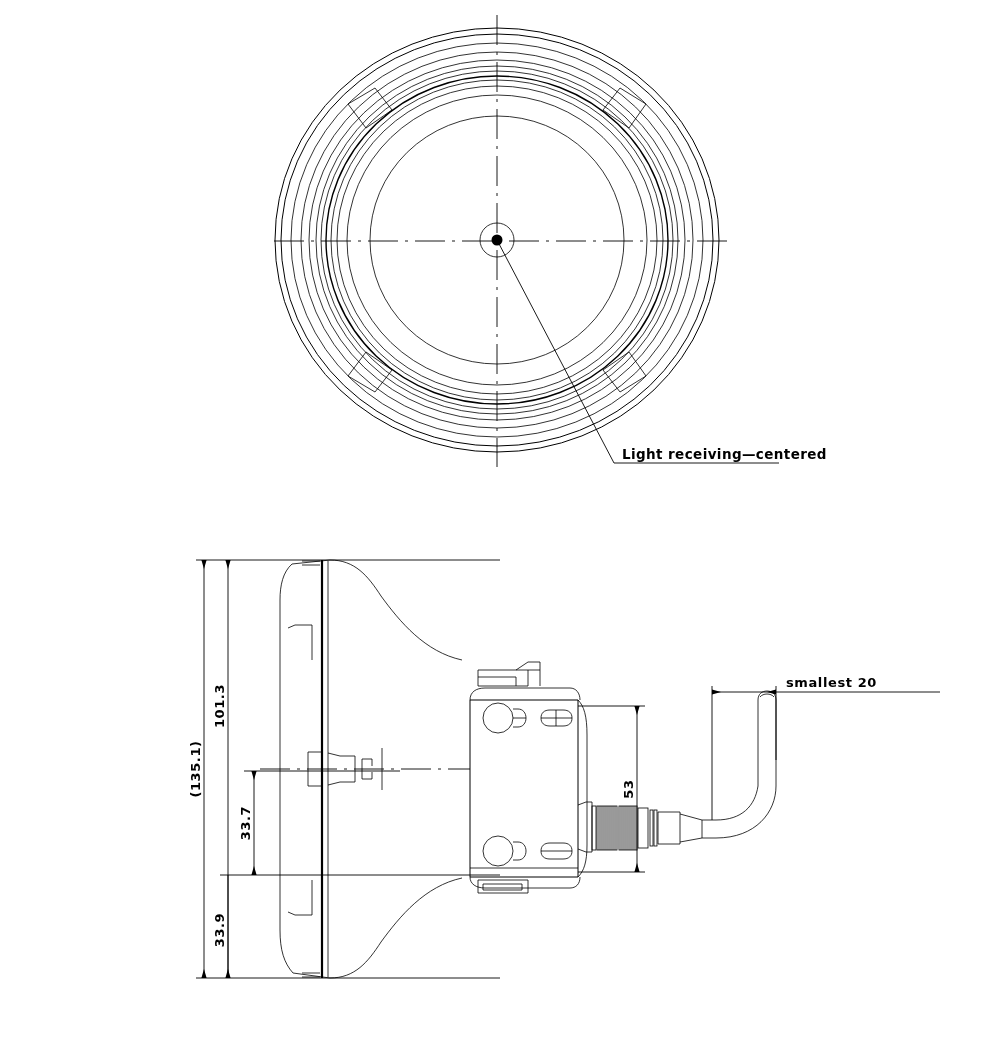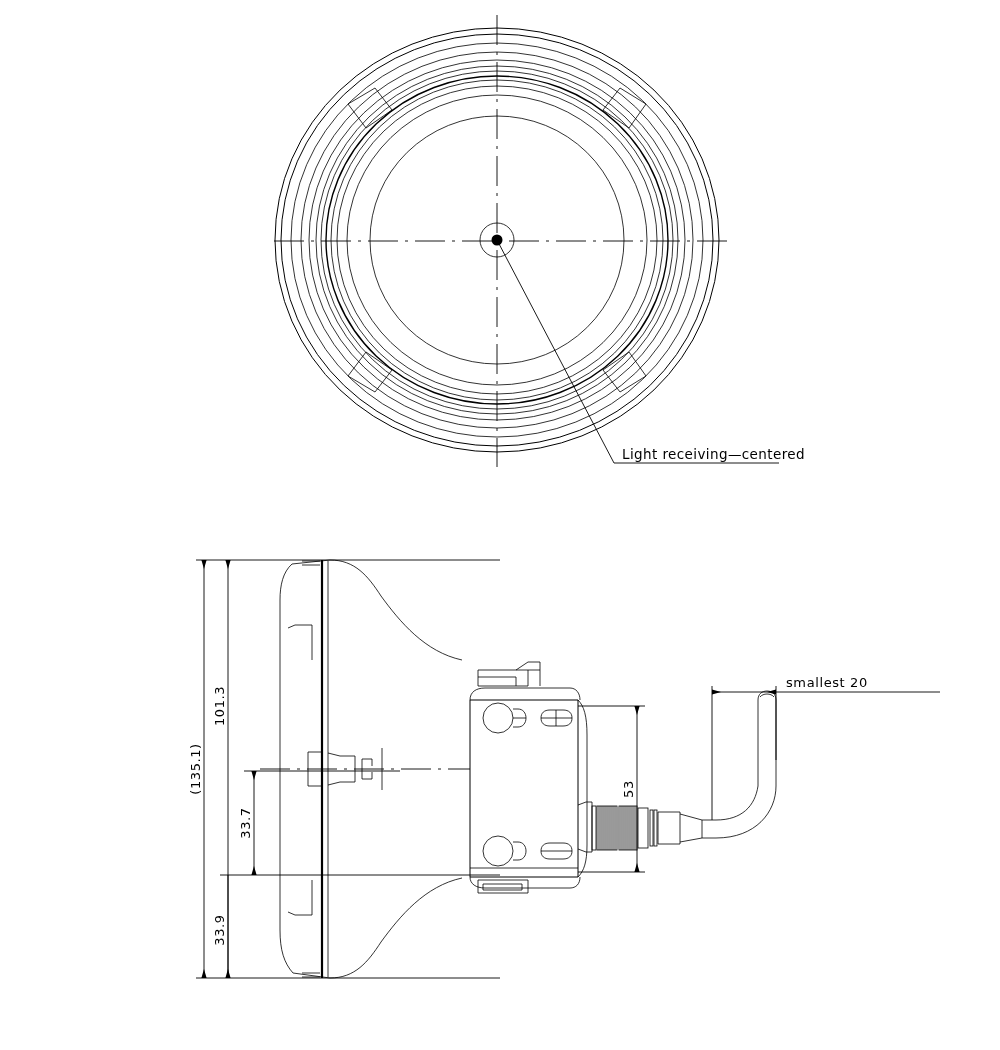--- a/index.html
+++ b/index.html
@@ -12,20 +12,21 @@
     height: 1050px;
     font-family: "DejaVu Sans", sans-serif;
     overflow: hidden;
     position: relative;
   }
   #drawing-root {
     position: absolute;
     left: 0; top: 0;
     width: 1000px;
     height: 1050px;
+    font-weight: bold;
   }
   svg#tech-drawing {
     display: block;
     width: 1000px;
     height: 1050px;
     background: #ffffff;
   }
   .ol { fill: none; stroke: #000000; stroke-width: 1; }
   .ol-thin { fill: none; stroke: #000000; stroke-width: 0.8; }
   .ol-thick { fill: none; stroke: #000000; stroke-width: 2.2; }

